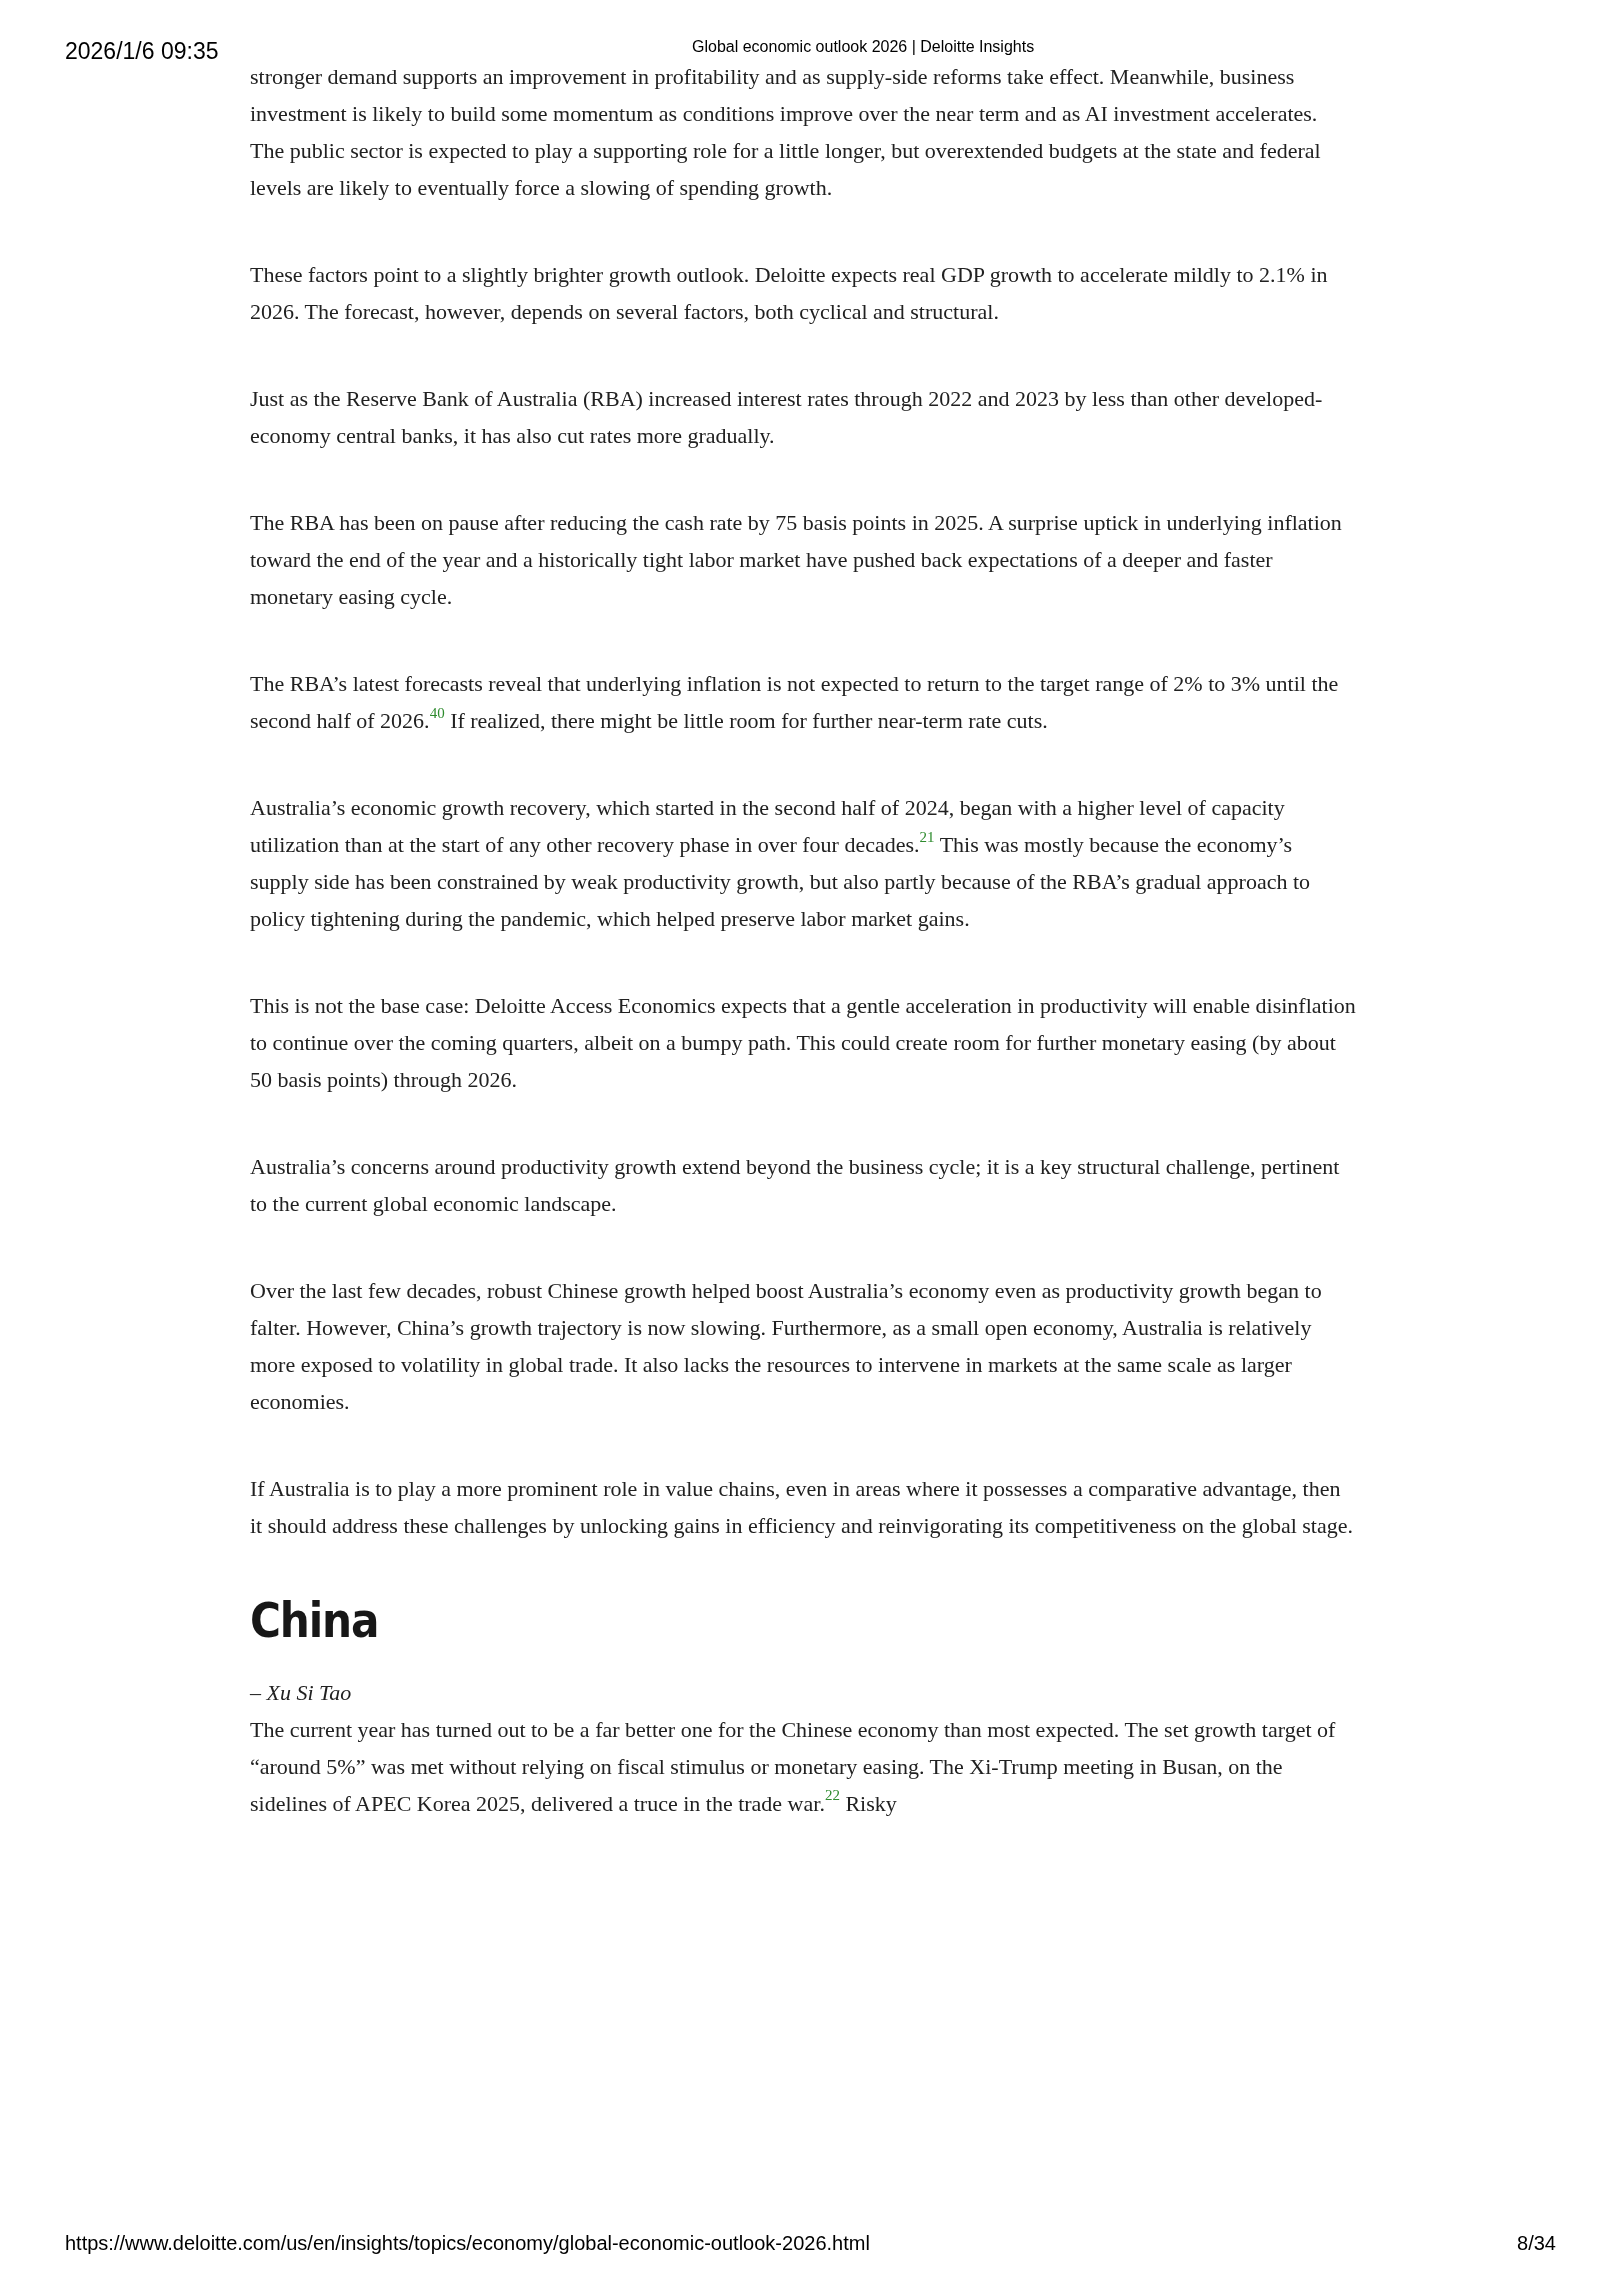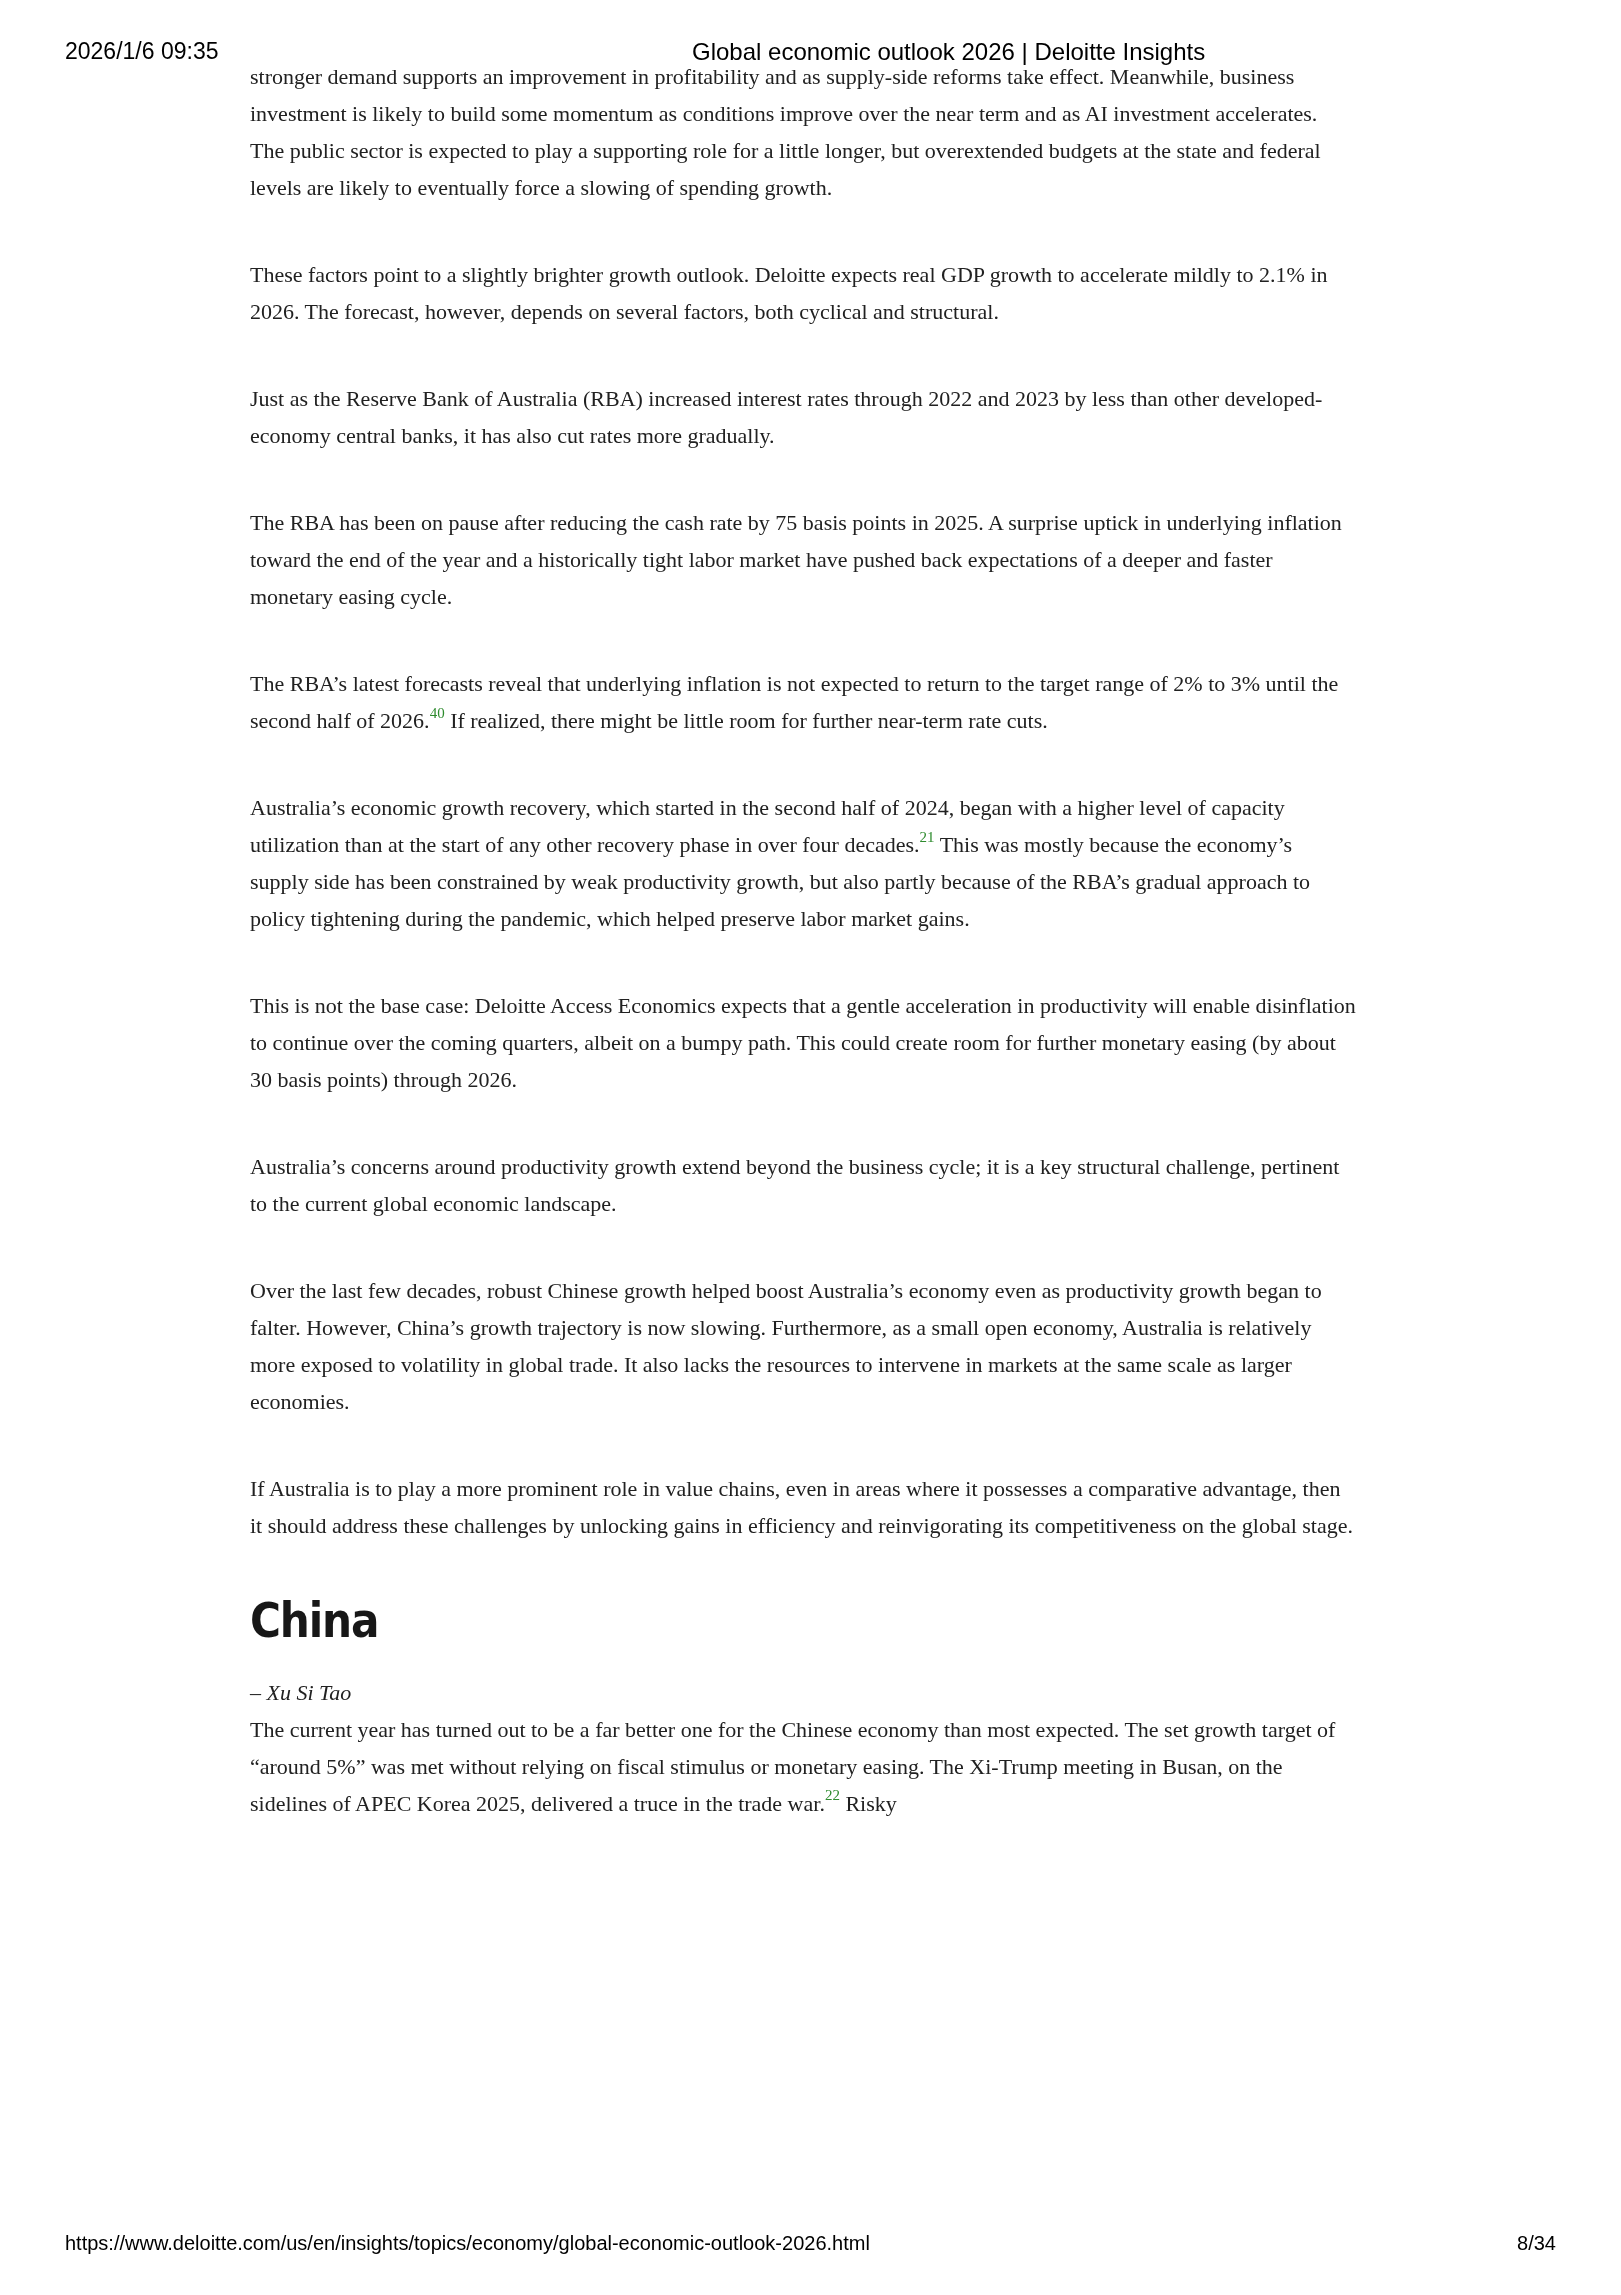--- a/index.html
+++ b/index.html
@@ -13,21 +13,21 @@
   }
 
   
   .chrome-bar {
     position: absolute;
     font-family: "Liberation Sans", sans-serif;
     color: #000000;
     white-space: nowrap;
   }
   .header-date  { top: 38px; left: 65px;  font-size: 23px; }
-  .header-title { top: 38px; left: 692px; font-size: 24px; }
+  .header-title { top: 38px; left: 692px; font-size: 16px; }
   .footer-url   { top: 2232px; left: 65px; font-size: 20px; }
   .footer-page  { top: 2232px; right: 66px; font-size: 20px; }
 
   
   .article {
     position: absolute;
     top: 58px;
     left: 250px;
     width: 1106px;
     font-size: 22px;
@@ -82,21 +82,21 @@
 
   <p>Just as the Reserve Bank of Australia (RBA) increased interest rates through 2022 and 2023 by less than other developed-economy central banks, it has also cut rates more gradually.</p>
 
   <p>The RBA has been on pause after reducing the cash rate by 75 basis points in 2025. A surprise uptick in underlying inflation toward the end of the year and a historically tight labor market have pushed back expectations of a deeper and faster monetary easing cycle.</p>
 
   <p><span>The RBA’s latest forecasts reveal that underlying inflation is not expected to return to the target range of 2% to 3% until the second half of 2026.</span><sup class="fn-ref">40</sup><span> If realized, there might be little room for further near-term rate cuts.</span></p>
 
   <p><span>Australia’s economic growth recovery, which started in the second half of 2024, began with a higher level of capacity utilization than at the start of any other recovery phase in over four decades.</span><sup class="fn-ref">21</sup><span> This was mostly because the economy’s supply side has been constrained by weak productivity growth, but also partly because of the RBA’s gradual approach to policy tightening during the pandemic, which helped preserve labor market gains.</span></p>
 
 
-  <p>This is not the base case: Deloitte Access Economics expects that a gentle acceleration in productivity will enable disinflation to continue over the coming quarters, albeit on a bumpy path. This could create room for further monetary easing (by about 30 basis points) through 2026.</p>
+  <p>This is not the base case: Deloitte Access Economics expects that a gentle acceleration in productivity will enable disinflation to continue over the coming quarters, albeit on a bumpy path. This could create room for further monetary easing (by about 50 basis points) through 2026.</p>
 
   <p>Australia’s concerns around productivity growth extend beyond the business cycle; it is a key structural challenge, pertinent to the current global economic landscape.</p>
 
   <p>Over the last few decades, robust Chinese growth helped boost Australia’s economy even as productivity growth began to falter. However, China’s growth trajectory is now slowing. Furthermore, as a small open economy, Australia is relatively more exposed to volatility in global trade. It also lacks the resources to intervene in markets at the same scale as larger economies.</p>
 
   <p>If Australia is to play a more prominent role in value chains, even in areas where it possesses a comparative advantage, then it should address these challenges by unlocking gains in efficiency and reinvigorating its competitiveness on the global stage.</p>
 
   <h2 class="section-heading">China</h2>
 
   <div class="author-byline">– Xu Si Tao</div>

